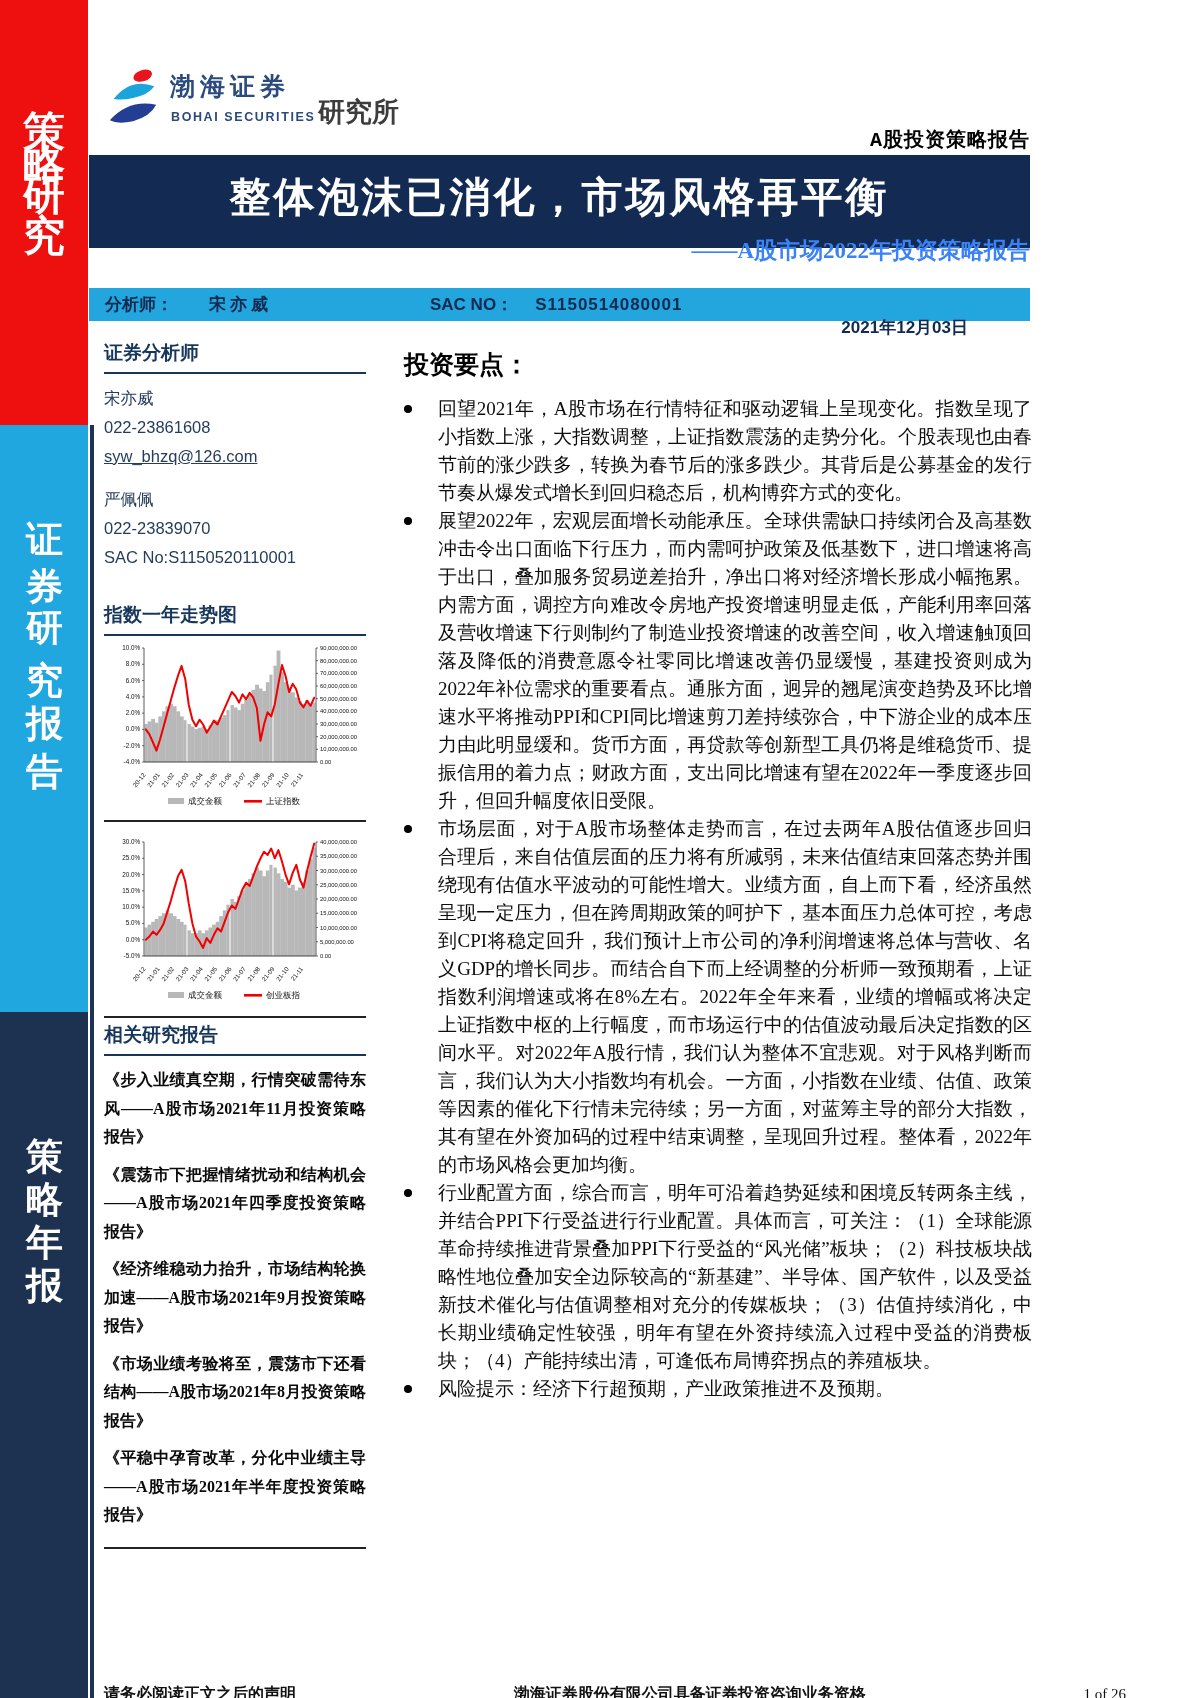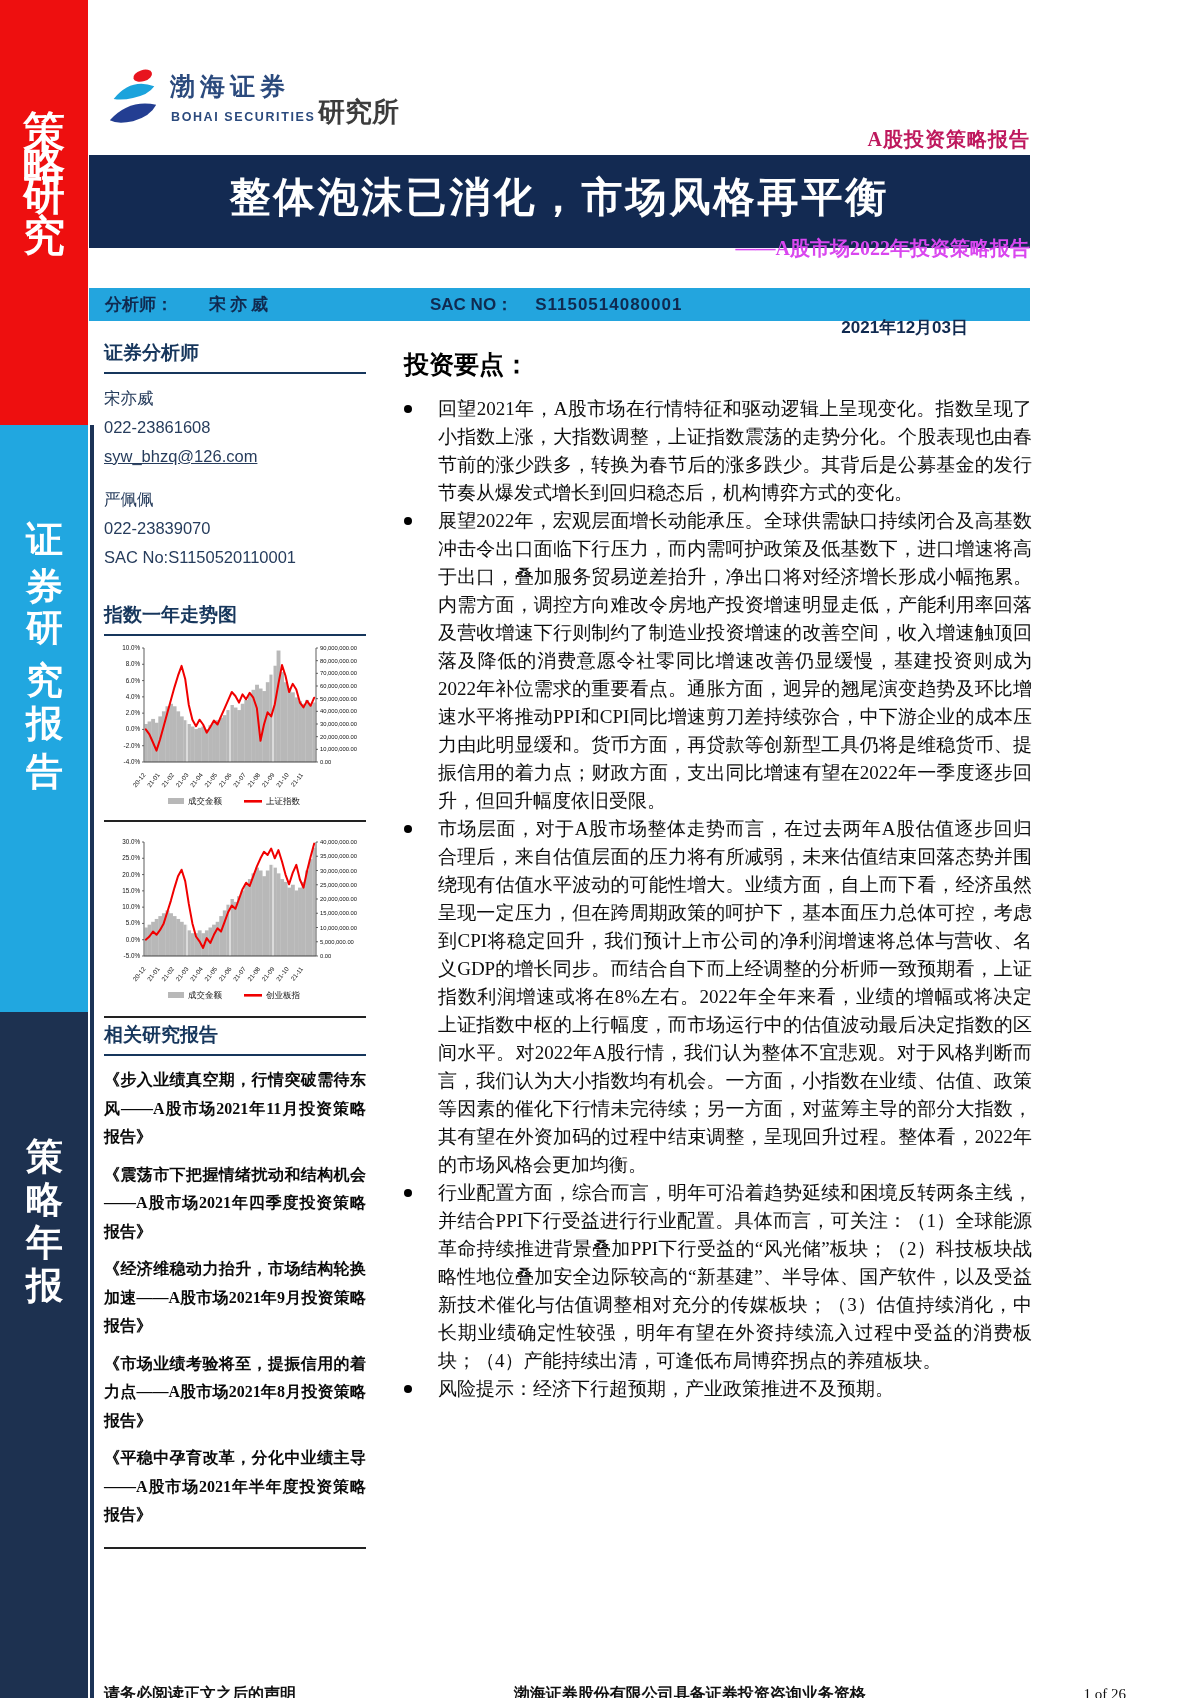--- a/index.html
+++ b/index.html
@@ -14,26 +14,26 @@
   .sb-top .vtext{font-size:42px;letter-spacing:34px;padding-top:76px;}
   .sb-mid .vtext{font-size:37px;letter-spacing:46px;padding-top:66px;}
   .sb-bot .vtext{font-size:37px;letter-spacing:43px;padding-top:96px;}
   .sidebar-rule{position:absolute;left:90px;top:425px;width:4px;height:1273px;background:#1c3357;}
   
   .logo-icon{position:absolute;left:104px;top:66px;width:58px;height:62px;}
   .logo-cn{position:absolute;left:170px;top:70px;font-size:25px;font-weight:bold;color:#2b4a7d;letter-spacing:5px;}
   .logo-en{position:absolute;left:171px;top:110px;font-size:12.5px;font-weight:bold;color:#2b4a7d;
            letter-spacing:1.6px;font-family:"Liberation Sans",sans-serif;}
   .institute{position:absolute;left:318px;top:94px;font-size:27px;font-weight:600;color:#3c3c3c;}
-  .report-tag{position:absolute;right:170px;top:126px;font-size:20px;font-weight:bold;color:#be185d;
-              font-family:Liberation Serif, serif;letter-spacing:1px;}
+  .report-tag{position:absolute;right:170px;top:126px;font-size:20px;font-weight:bold;color:#000000;
+              font-family:Liberation Mono, monospace;letter-spacing:1px;}
   
   .title-bar{position:absolute;left:89px;top:155px;width:941px;height:93px;background:#132a52;}
   .title-bar .title{text-align:center;padding-top:15px;font-size:41px;font-weight:bold;color:#fff;letter-spacing:3px;}
-  .title-bar .subtitle{text-align:right;margin-top:10px;font-size:20px;font-weight:bold;color:#d946ef;}
+  .title-bar .subtitle{text-align:right;margin-top:10px;font-size:23px;font-weight:bold;color:#3b82f6;}
   .meta-bar{position:absolute;left:89px;top:288px;width:941px;height:33px;background:#23a5de;
             display:flex;align-items:center;color:#102a50;font-size:17px;font-weight:bold;
             font-family:"Liberation Sans",sans-serif;}
   .meta-analyst-label{margin-left:16px;}
   .meta-analyst-name{margin-left:36px;letter-spacing:4px;}
   .meta-sac-label{margin-left:158px;}
   .meta-sac-no{margin-left:22px;letter-spacing:1px;}
   .meta-date{margin-left:auto;margin-right:62px;margin-top:45px;}
   
   .left-panel{position:absolute;left:104px;top:340px;width:262px;}
@@ -334,21 +334,21 @@
         <rect x="140" y="156" width="18" height="2.6" fill="#f00000"></rect>
         <text x="162" y="160" font-size="8.5" fill="#111">创业板指</text>
       </svg>
 
     <div class="rel-rule-top"></div>
     <div class="panel-h rel-h">相关研究报告</div>
     <div class="rel-list">
       <div class="rel-item">《步入业绩真空期，行情突破需待东风——A股市场2021年11月投资策略报告》</div>
       <div class="rel-item">《震荡市下把握情绪扰动和结构机会——A股市场2021年四季度投资策略报告》</div>
       <div class="rel-item">《经济维稳动力抬升，市场结构轮换加速——A股市场2021年9月投资策略报告》</div>
-      <div class="rel-item">《市场业绩考验将至，提振信用的着力点——A股市场2021年8月投资策略报告》</div>
+      <div class="rel-item">《市场业绩考验将至，震荡市下还看结构——A股市场2021年8月投资策略报告》</div>
       <div class="rel-item">《平稳中孕育改革，分化中业绩主导——A股市场2021年半年度投资策略报告》</div>
     </div>
   </div>
 
   <div class="main-col">
     <div class="main-h">投资要点：</div>
     <div class="bullet">
       <span class="dot"></span>
       <div class="btext">回望2021年，A股市场在行情特征和驱动逻辑上呈现变化。指数呈现了小指数上涨，大指数调整，上证指数震荡的走势分化。个股表现也由春节前的涨少跌多，转换为春节后的涨多跌少。其背后是公募基金的发行节奏从爆发式增长到回归稳态后，机构博弈方式的变化。</div>
     </div>

